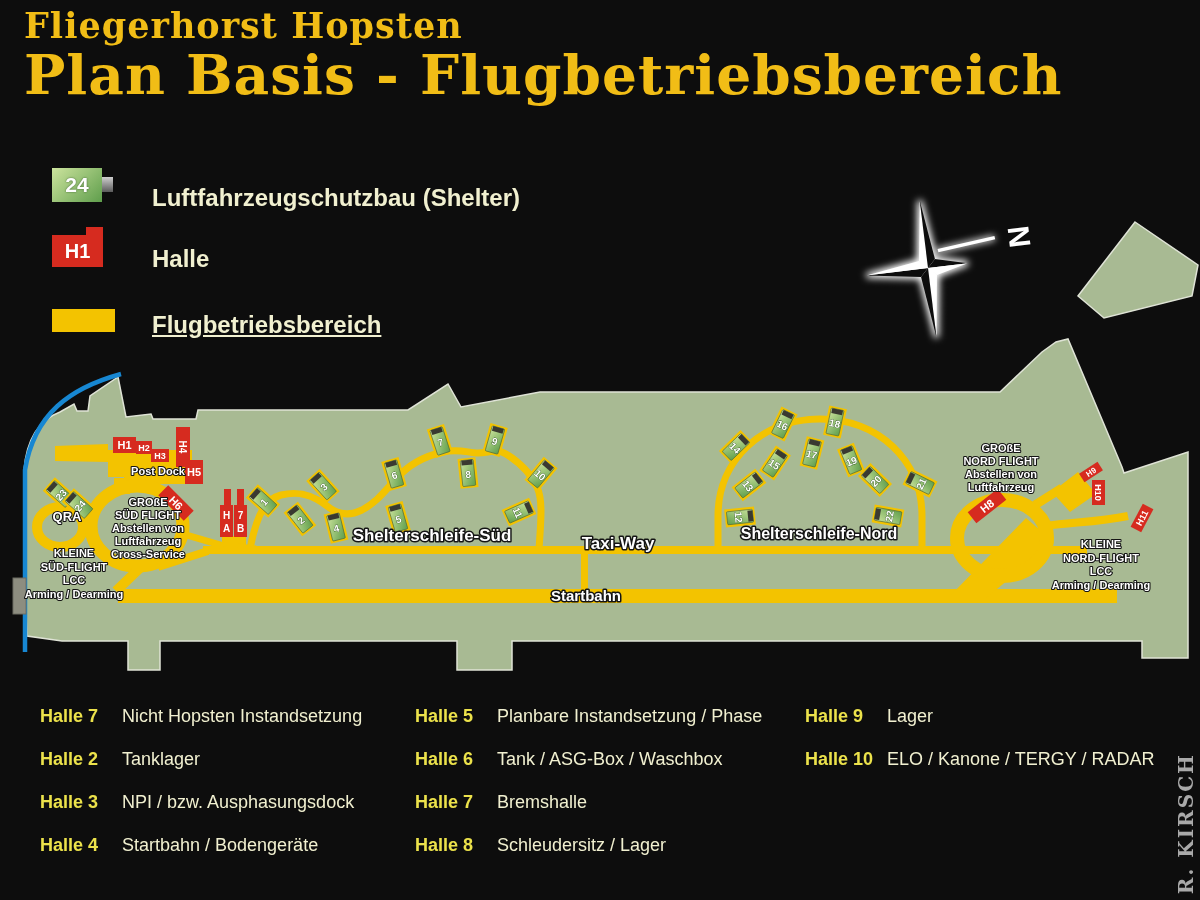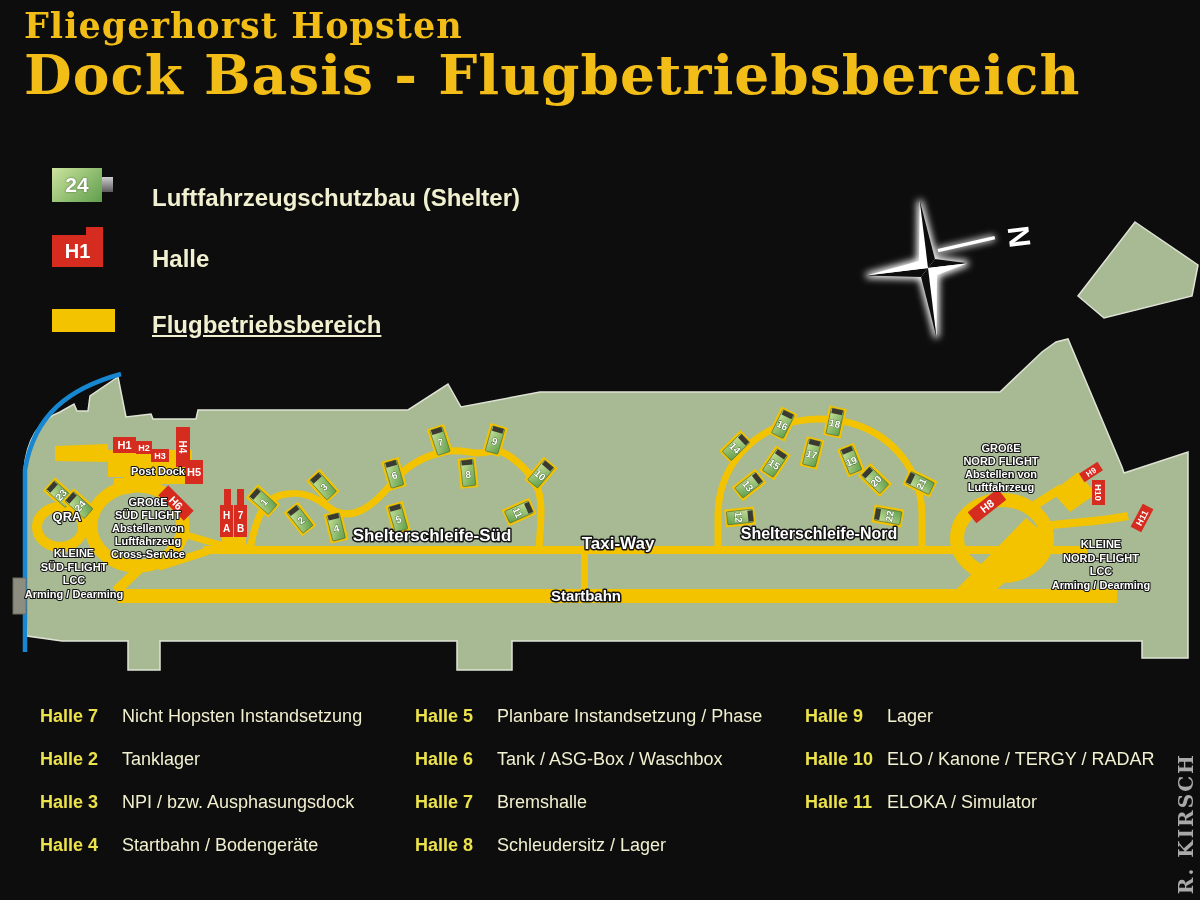--- a/index.html
+++ b/index.html
@@ -29,21 +29,21 @@
     font-weight:bold;font-size:20px;letter-spacing:2px;writing-mode:vertical-rl;transform:rotate(180deg);}
   svg text{font-family:"Liberation Sans","DejaVu Sans",sans-serif;}
 </style>
 </head>
 <body>
 
 <div id="stage">
 
   <div class="title-block">
     <div class="title-line1">Fliegerhorst Hopsten</div>
-    <div class="title-line2">Dock Basis - Flugbetriebsbereich</div>
+    <div class="title-line2">Plan Basis - Flugbetriebsbereich</div>
   </div>
 
   <div class="swatch sw-shelter">
     <span>24</span>
   </div>
   <div class="swatch sw-shelter-tab"></div>
   <div class="legend-label" style="top:184px;">Luftfahrzeugschutzbau (Shelter)</div>
 
   <div class="swatch sw-halle">
     <span>H1</span>
@@ -367,20 +367,16 @@
     </div>
   <div class="hall-col" id="hall-col-2" style="left:805px;top:706px;">
       <div class="hall-row">
         <span class="hall-name">Halle 9</span>
         <span class="hall-desc">Lager</span>
       </div>
       <div class="hall-row">
         <span class="hall-name">Halle 10</span>
         <span class="hall-desc">ELO / Kanone / TERGY / RADAR</span>
       </div>
-      <div class="hall-row">
-        <span class="hall-name">Halle 11</span>
-        <span class="hall-desc">ELOKA / Simulator</span>
-      </div>
     </div>
 
   <div class="credit">R. KIRSCH</div>
 </div>
 
 </body></html>

